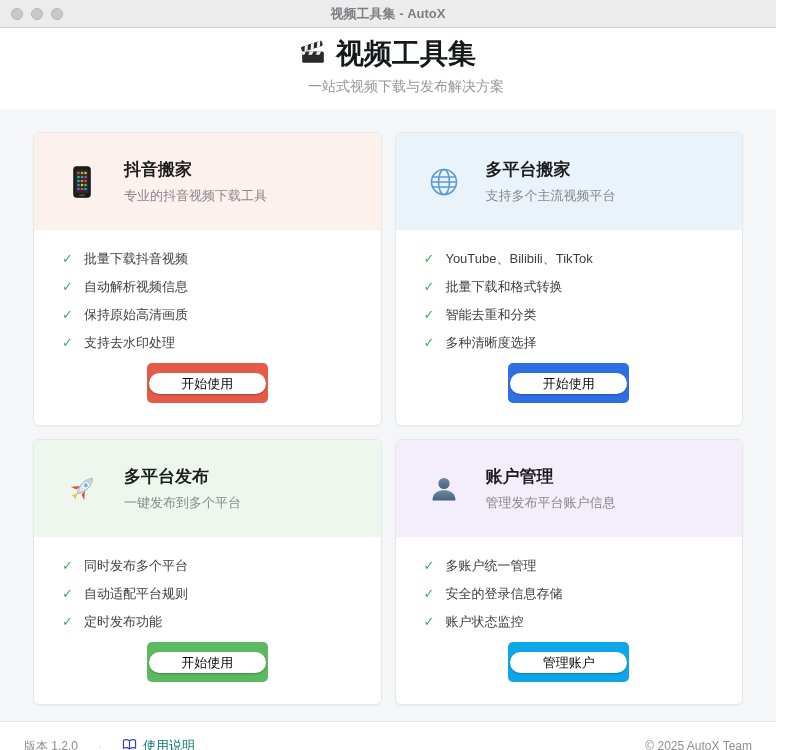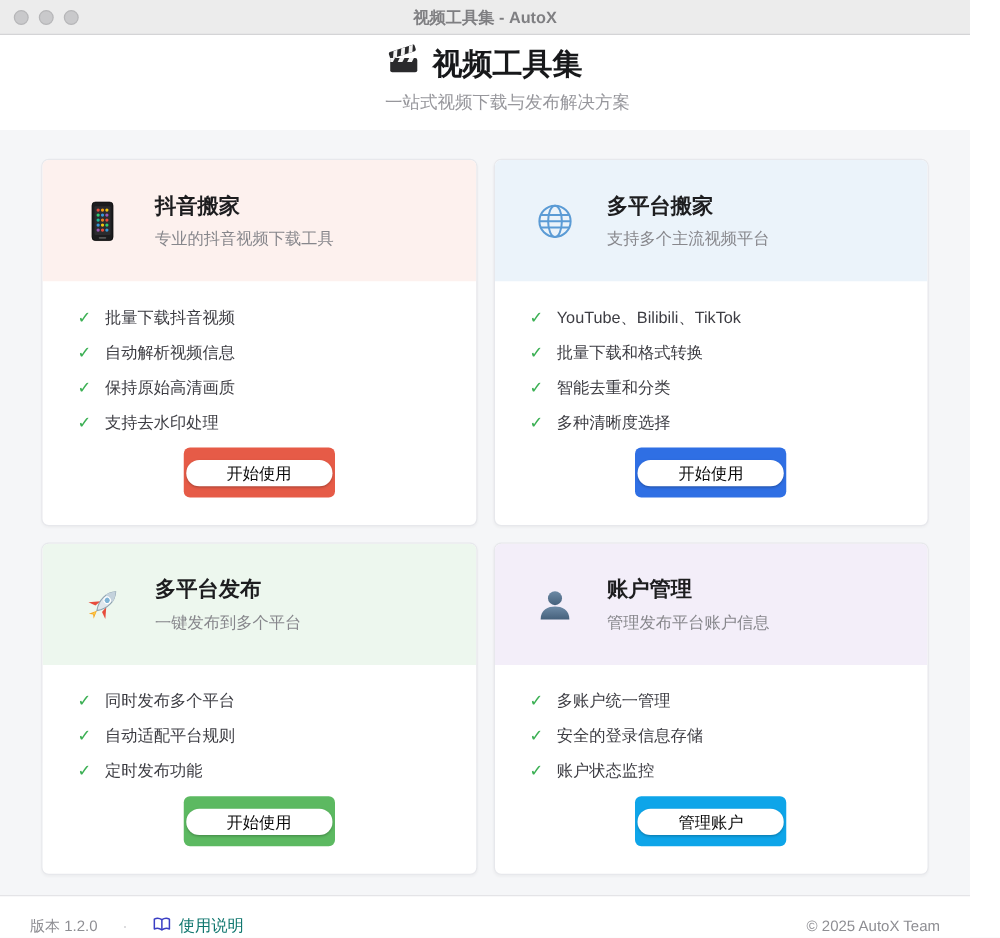--- a/index.html
+++ b/index.html
@@ -10,22 +10,22 @@
   
   .titlebar { height: 28px; background: #ececec; border-bottom: 1px solid #d4d4d6;
               display: flex; align-items: center; position: relative; flex: none; }
   .lights { position: absolute; left: 11px; top: 8px; display: flex; gap: 8px; }
   .light { width: 12px; height: 12px; border-radius: 50%; background: #c9c9cb;
            border: 1px solid #b6b6b8; }
   .tb-title { flex: 1; text-align: center; font-size: 13px; font-weight: bold; color: #7f7f82; }
 
   
   .app-header { background: #fff; text-align: center; padding: 7px 0 13px; flex: none; }
-  .app-title { font-size: 24px; font-weight: bold; color: #17181a;
-               display: flex; align-items: flex-start; justify-content: center; gap: 10px; }
+  .app-title { font-size: 28px; font-weight: bold; color: #17181a;
+               display: flex; align-items: flex-end; justify-content: center; gap: 10px; }
   .app-subtitle { margin-top: 5px; font-size: 14px; color: #97979c; margin-left: 36px; }
 
   
   .content { flex: 1; background: #f5f6f8; padding: 23px 33px 16px; }
   .grid { display: grid; grid-template-columns: 1fr 1fr; gap: 13px; height: 100%; }
   .card { background: #fff; border: 1px solid #e7e8ec; border-radius: 6px;
           overflow: hidden; display: flex; flex-direction: column;
           box-shadow: 0 1px 2px rgba(0,0,0,0.03); }
   .card-header { display: flex; align-items: center; gap: 22px; padding: 25px 28px; }
   .card.c-red    .card-header { background: #fdf1ee; }

